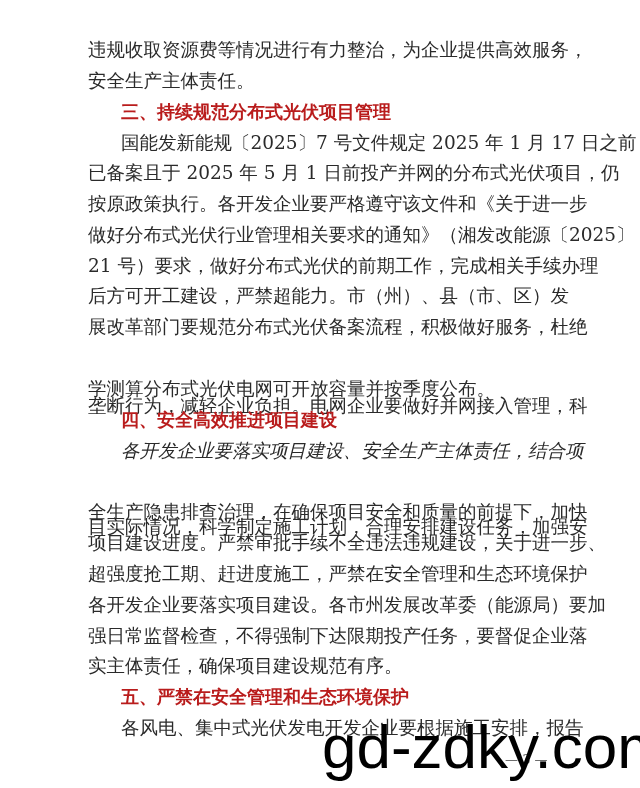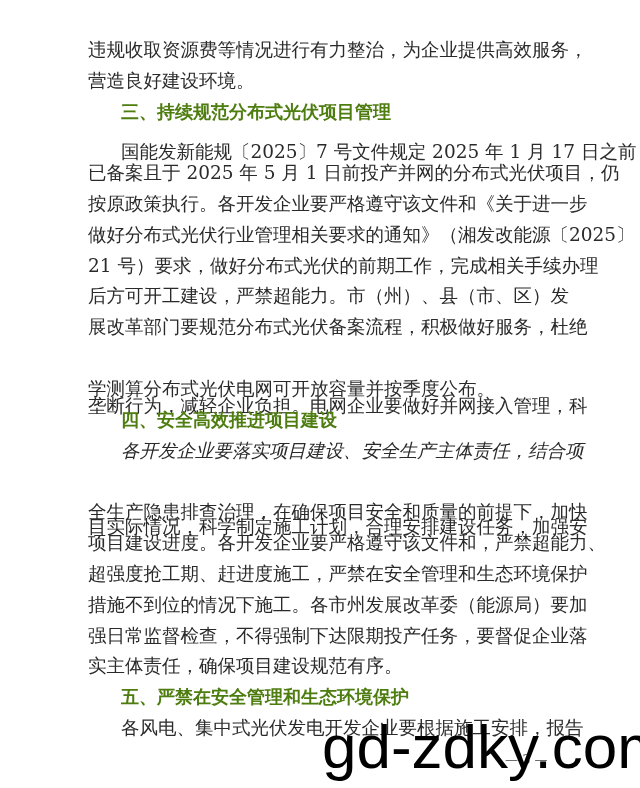--- a/index.html
+++ b/index.html
@@ -43,21 +43,21 @@
     text-align-last: left;
   }
   .heading {
     position: absolute;
     left: 121px;
     height: 31px;
     line-height: 31px;
     font-family: "DejaVu Sans", "Liberation Sans", sans-serif;
     font-weight: bold;
     font-size: 18px;
-    color: #4d7c0f;
+    color: #b91c1c;
     white-space: nowrap;
   }
   .watermark {
     position: absolute;
     left: 322px;
     top: 712px;
     font-family: "Liberation Sans", "DejaVu Sans", sans-serif;
     font-size: 62px;
     line-height: 70px;
     color: #000000;
@@ -71,38 +71,38 @@
     font-size: 13px;
     color: #555;
   }
 </style>
 </head>
 <body>
 
 <div class="page">
   <div id="lines">
       <div class="line" style="top: 34px;">违规收取资源费等情况进行有力整治，为企业提供高效服务，</div>
-      <div class="line last" style="top: 65px;">营造良好建设环境。</div>
+      <div class="line last" style="top: 65px;">安全生产主体责任。</div>
       <div class="heading" style="top: 96px;">三、持续规范分布式光伏项目管理</div>
-      <div class="line indent" style="top: 136px;">国能发新能规〔2025〕7 号文件规定 2025 年 1 月 17 日之前</div>
+      <div class="line indent" style="top: 127px;">国能发新能规〔2025〕7 号文件规定 2025 年 1 月 17 日之前</div>
       <div class="line" style="top: 157px;">已备案且于 2025 年 5 月 1 日前投产并网的分布式光伏项目，仍</div>
       <div class="line" style="top: 188px;">按原政策执行。各开发企业要严格遵守该文件和《关于进一步</div>
       <div class="line" style="top: 219px;">做好分布式光伏行业管理相关要求的通知》（湘发改能源〔2025〕</div>
       <div class="line" style="top: 250px;">21 号）要求，做好分布式光伏的前期工作，完成相关手续办理</div>
       <div class="line" style="top: 280px;">后方可开工建设，严禁超能力。市（州）、县（市、区）发</div>
       <div class="line" style="top: 311px;">展改革部门要规范分布式光伏备案流程，积极做好服务，杜绝</div>
       <div class="line" style="top: 342px; margin-top: 48px;">垄断行为，减轻企业负担。电网企业要做好并网接入管理，科</div>
       <div class="line last" style="top: 373px;">学测算分布式光伏电网可开放容量并按季度公布。</div>
       <div class="heading" style="top: 404px;">四、安全高效推进项目建设</div>
       <div class="line indent" style="top: 435px; font-style: italic;">各开发企业要落实项目建设、安全生产主体责任，结合项</div>
       <div class="line" style="top: 465px; margin-top: 46px;">目实际情况，科学制定施工计划，合理安排建设任务，加强安</div>
       <div class="line" style="top: 496px;">全生产隐患排查治理，在确保项目安全和质量的前提下，加快</div>
-      <div class="line" style="top: 527px;">项目建设进度。各开发企业要严格遵守该文件和，严禁超能力、</div>
+      <div class="line" style="top: 527px;">项目建设进度。严禁审批手续不全违法违规建设，关于进一步、</div>
       <div class="line" style="top: 558px;">超强度抢工期、赶进度施工，严禁在安全管理和生态环境保护</div>
-      <div class="line" style="top: 589px;">措施不到位的情况下施工。各市州发展改革委（能源局）要加</div>
+      <div class="line" style="top: 589px;">各开发企业要落实项目建设。各市州发展改革委（能源局）要加</div>
       <div class="line" style="top: 620px;">强日常监督检查，不得强制下达限期投产任务，要督促企业落</div>
       <div class="line last" style="top: 650px;">实主体责任，确保项目建设规范有序。</div>
       <div class="heading" style="top: 681px;">五、严禁在安全管理和生态环境保护</div>
       <div class="line indent" style="top: 712px;">各风电、集中式光伏发电开发企业要根据施工安排，报告</div>
     </div>
   <div class="page-num">— 3 —</div>
   <div class="watermark">gd-zdky.com</div>
 </div>
 
 </body></html>

